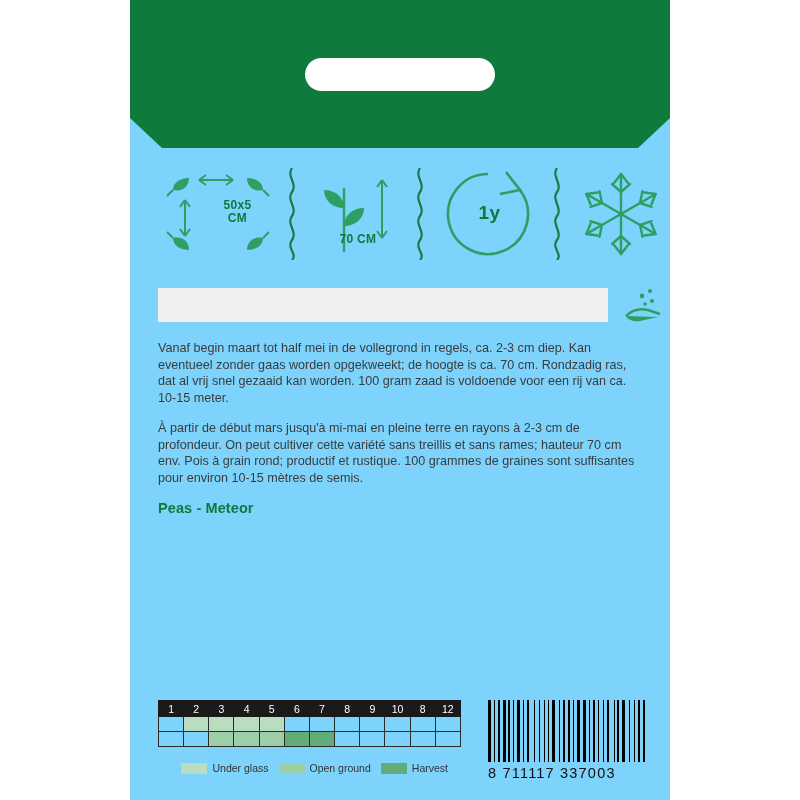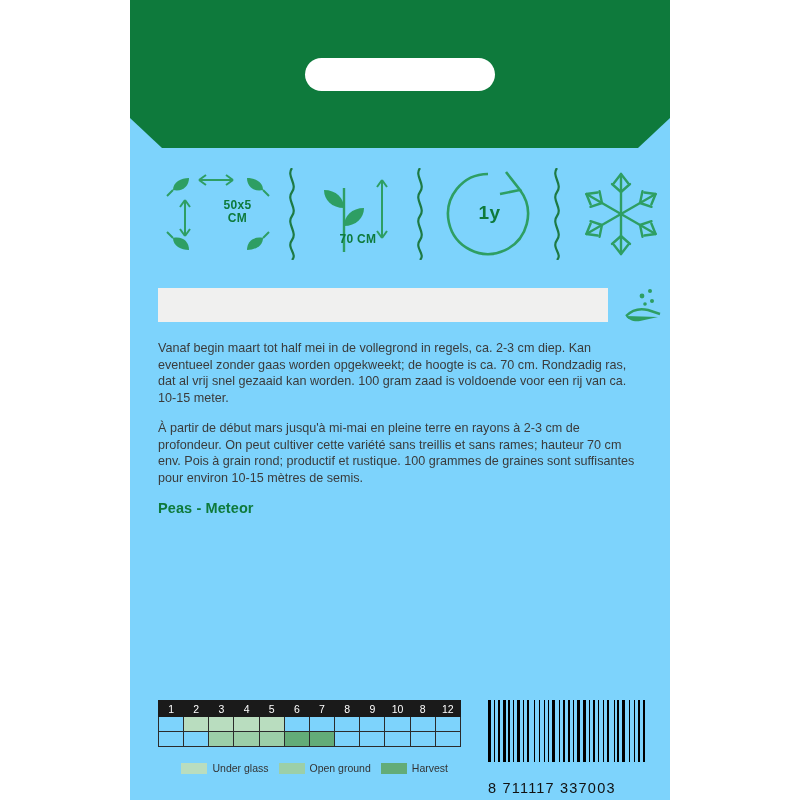--- a/index.html
+++ b/index.html
@@ -171,21 +171,21 @@
   
   #barcode-area {
     position: absolute;
     left: 358px;
     top: 700px;
     width: 160px;
   }
   #bars { height: 62px; display: flex; align-items: flex-end; }
   #bars span { display: block; height: 62px; background: #000; margin-right: 1px; }
   #barcode-number {
-    margin-top: 18px;
+    margin-top: 3px;
     font-size: 14.5px;
     letter-spacing: 1.2px;
     color: #111;
     font-family: "Liberation Sans", sans-serif;
   }
 </style>
 </head>
 <body>
 
 <div id="packet">

